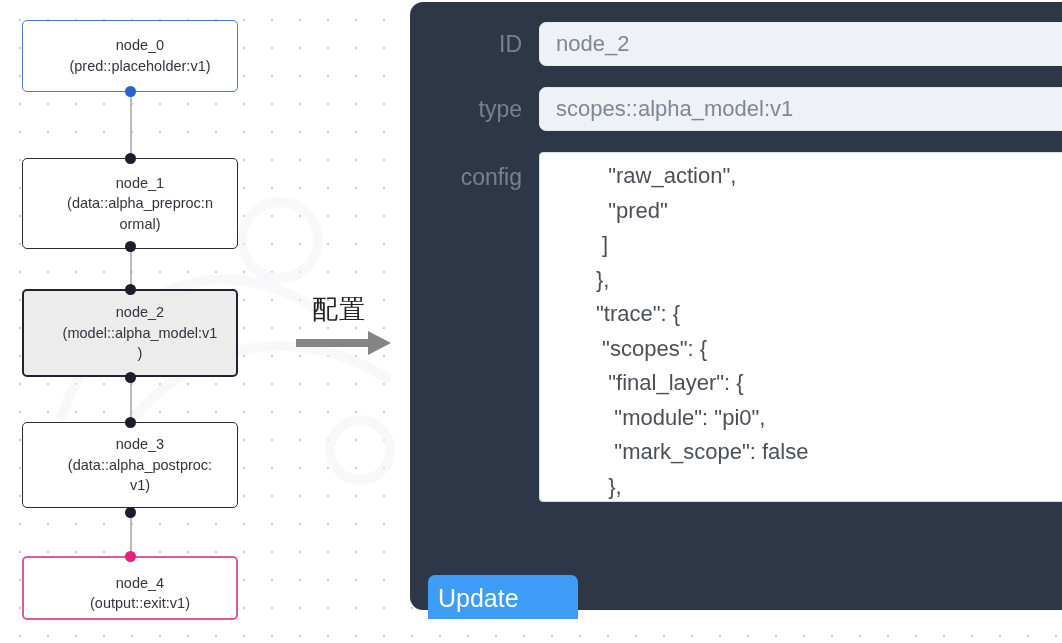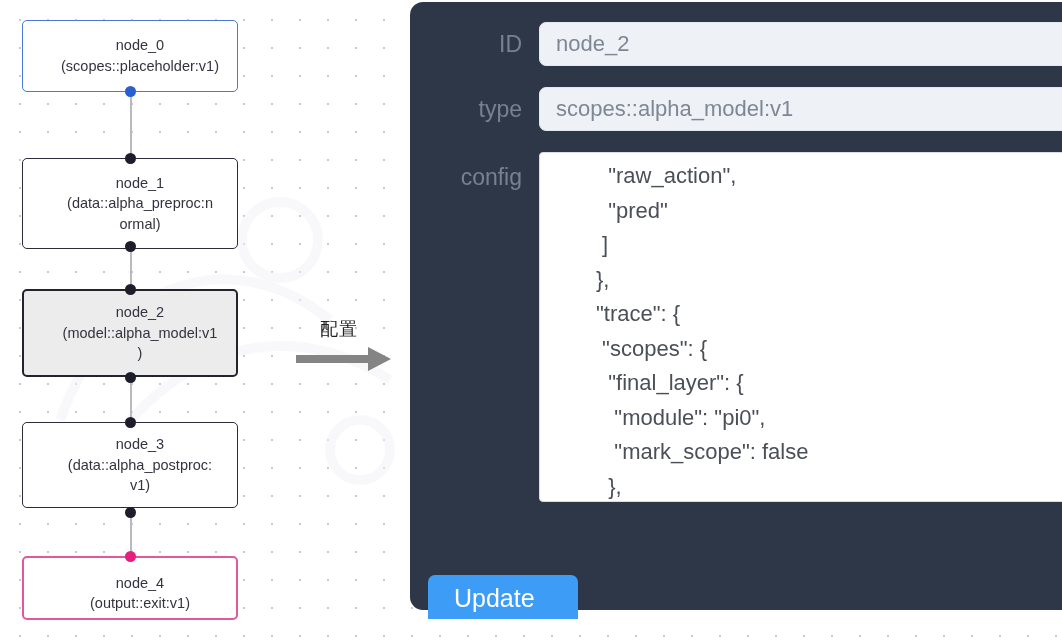--- a/index.html
+++ b/index.html
@@ -86,26 +86,25 @@
   .node-label { display: block; margin-left: 20px; }
 
   
   #annotation {
     position: absolute;
     left: 286px; top: 296px;
     width: 110px;
     text-align: center;
   }
   #annotation-text {
-    font-size: 18px;
+    font-size: 26px;
     color: #222222;
     letter-spacing: 1px;
     line-height: 1;
     margin-left: -4px;
-    margin-top: 24px;
   }
   #annotation-arrow {
     margin-top: 8px;
     margin-left: 6px;
   }
 
   
   #config-panel {
     position: absolute;
     left: 410px; top: 2px;
@@ -207,21 +206,21 @@
     top: 573px;
     width: 150px;
     height: 44px;
     background: #3d9cf5;
     border: none;
     border-radius: 7px 7px 0 0;
     color: #ffffff;
     font-size: 25px;
     font-family: "Liberation Sans", sans-serif;
     text-align: left;
-    padding-left: 26px;
+    padding-left: 10px;
     line-height: 44px;
     cursor: pointer;
   }
 </style>
 </head>
 <body>
 
 <div id="graph-canvas">
 
   <svg id="watermark" viewBox="0 0 430 430">
@@ -232,21 +231,21 @@
       <circle cx="330" cy="330" r="30"></circle>
     </g>
   </svg>
 
   <div class="edge-line" style="top:91px;height:68px;"></div>
   <div class="edge-line" style="top:246px;height:48px;"></div>
   <div class="edge-line" style="top:377px;height:45px;"></div>
   <div class="edge-line" style="top:512px;height:44px;"></div>
 
   <div class="node input-node" style="top:20px;height:72px;">
-    <span class="node-label"><span>node_0</span><br><span>(scopes::placeholder:v1)</span></span>
+    <span class="node-label"><span>node_0</span><br><span>(pred::placeholder:v1)</span></span>
   </div>
   <div class="port-dot blue" style="top:86px;"></div>
 
   <div class="node" style="top:158px;height:91px;">
     <span class="node-label"><span>node_1</span><br>(data::alpha_preproc:n<br>ormal)</span>
   </div>
   <div class="port-dot" style="top:153px;"></div>
   <div class="port-dot" style="top:241px;"></div>
 
   <div class="node selected" style="top:289px;height:88px;">

